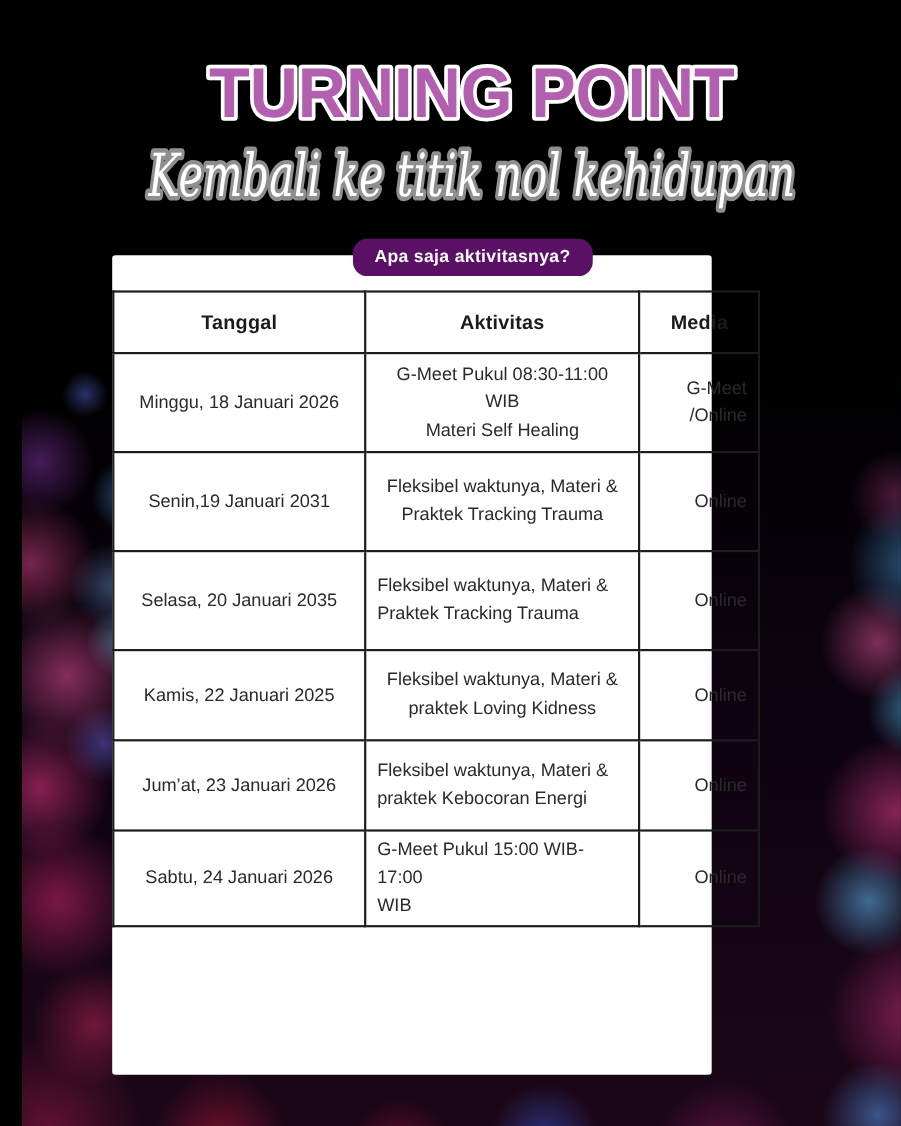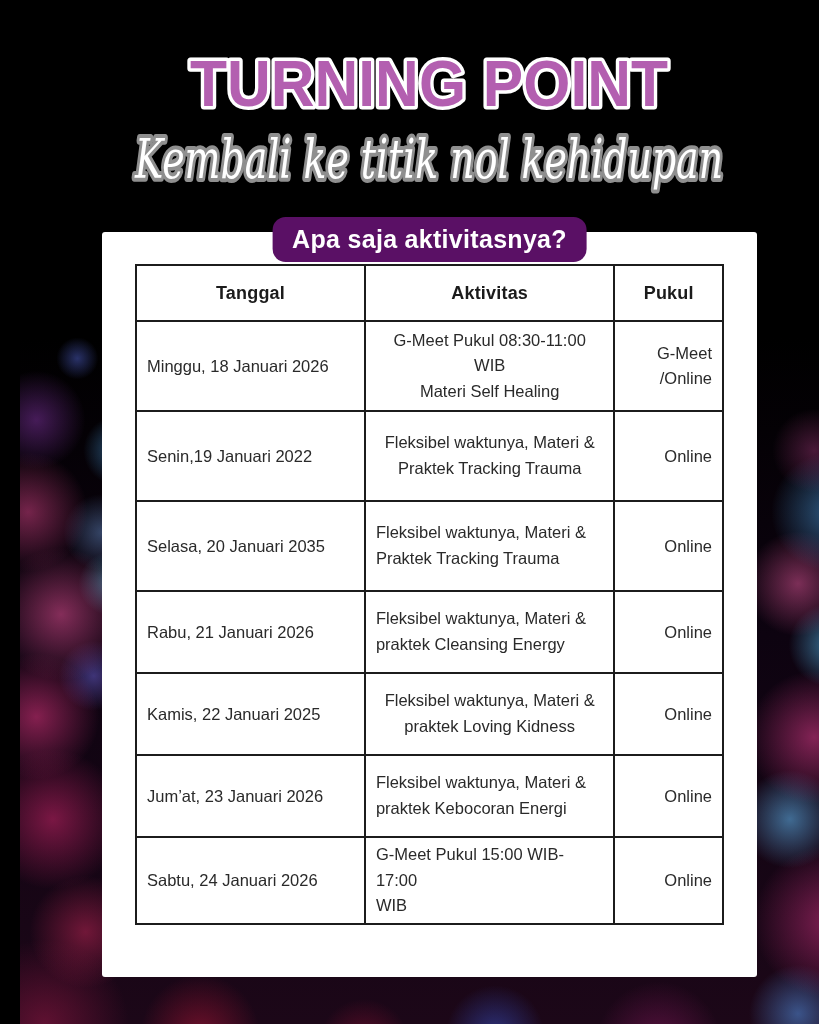--- a/index.html
+++ b/index.html
@@ -61,33 +61,33 @@
     font-style: italic;
     stroke-linejoin: round;
   }
   
   .badge {
     position: absolute;
     top: 217px; left: 50%;
     transform: translateX(-50%);
     background: #5a1065;
     color: #fff;
-    font-size: 25px;
+    font-size: 16px;
     font-weight: bold;
     letter-spacing: 0.3px;
     padding: 8px 20px;
     border-radius: 13px;
     z-index: 3;
     white-space: nowrap;
   }
   
   .card {
     position: absolute;
     left: 82px; top: 232px;
-    width: 655px; height: 745px;
+    width: 545px; height: 745px;
     background: #fff;
     border-radius: 3px;
     z-index: 2;
   }
   table.schedule {
     border-collapse: collapse;
     table-layout: fixed;
     width: 589px;
     margin: 32px auto 0;
     color: #2a2a2a;
@@ -105,21 +105,21 @@
   tbody tr:nth-child(1) { height: 90px; }
   tbody tr:nth-child(2) { height: 90px; }
   tbody tr:nth-child(3) { height: 90px; }
   th {
     font-size: 18px;
     font-weight: bold;
     text-align: center;
     color: #1b1b1b;
     letter-spacing: 0.2px;
   }
-  td.tgl { font-size: 16.5px; }
+  td.tgl { text-align: center; font-size: 16.5px; }
   td.akt {
     text-align: center;
     font-size: 16.5px;
     line-height: 1.55;
     white-space: pre-line;
     padding: 4px 14px;
   }
   td.akt.al { text-align: left; }
   td.med {
     text-align: right;
@@ -149,50 +149,44 @@
     <table class="schedule">
       <colgroup>
         <col class="c-tgl">
           <col class="c-akt">
           <col class="c-med">
       </colgroup>
       <thead>
         <tr>
           <th>Tanggal</th>
           <th>Aktivitas</th>
-          <th>Pukul</th>
+          <th>Media</th>
         </tr>
       </thead>
       <tbody>
         <tr>
           <td class="tgl">Minggu, 18 Januari 2026</td>
           <td class="akt">G-Meet Pukul 08:30-11:00 WIB
 Materi Self Healing</td>
           <td class="med">G-Meet
 /Online</td>
         </tr>
         <tr>
-          <td class="tgl">Senin,19 Januari 2022</td>
+          <td class="tgl">Senin,19 Januari 2031</td>
           <td class="akt">Fleksibel waktunya, Materi &amp;
 Praktek Tracking Trauma</td>
           <td class="med">Online</td>
         </tr>
         <tr>
           <td class="tgl">Selasa, 20 Januari 2035</td>
           <td class="akt al">Fleksibel waktunya, Materi &amp;
 Praktek Tracking Trauma</td>
           <td class="med">Online</td>
         </tr>
         <tr>
-          <td class="tgl">Rabu, 21 Januari 2026</td>
-          <td class="akt al">Fleksibel waktunya, Materi &amp;
-praktek Cleansing Energy</td>
-          <td class="med">Online</td>
-        </tr>
-        <tr>
           <td class="tgl">Kamis, 22 Januari 2025</td>
           <td class="akt">Fleksibel waktunya, Materi &amp;
 praktek Loving Kidness</td>
           <td class="med">Online</td>
         </tr>
         <tr>
           <td class="tgl">Jum’at, 23 Januari 2026</td>
           <td class="akt al">Fleksibel waktunya, Materi &amp;
 praktek Kebocoran Energi</td>
           <td class="med">Online</td>

